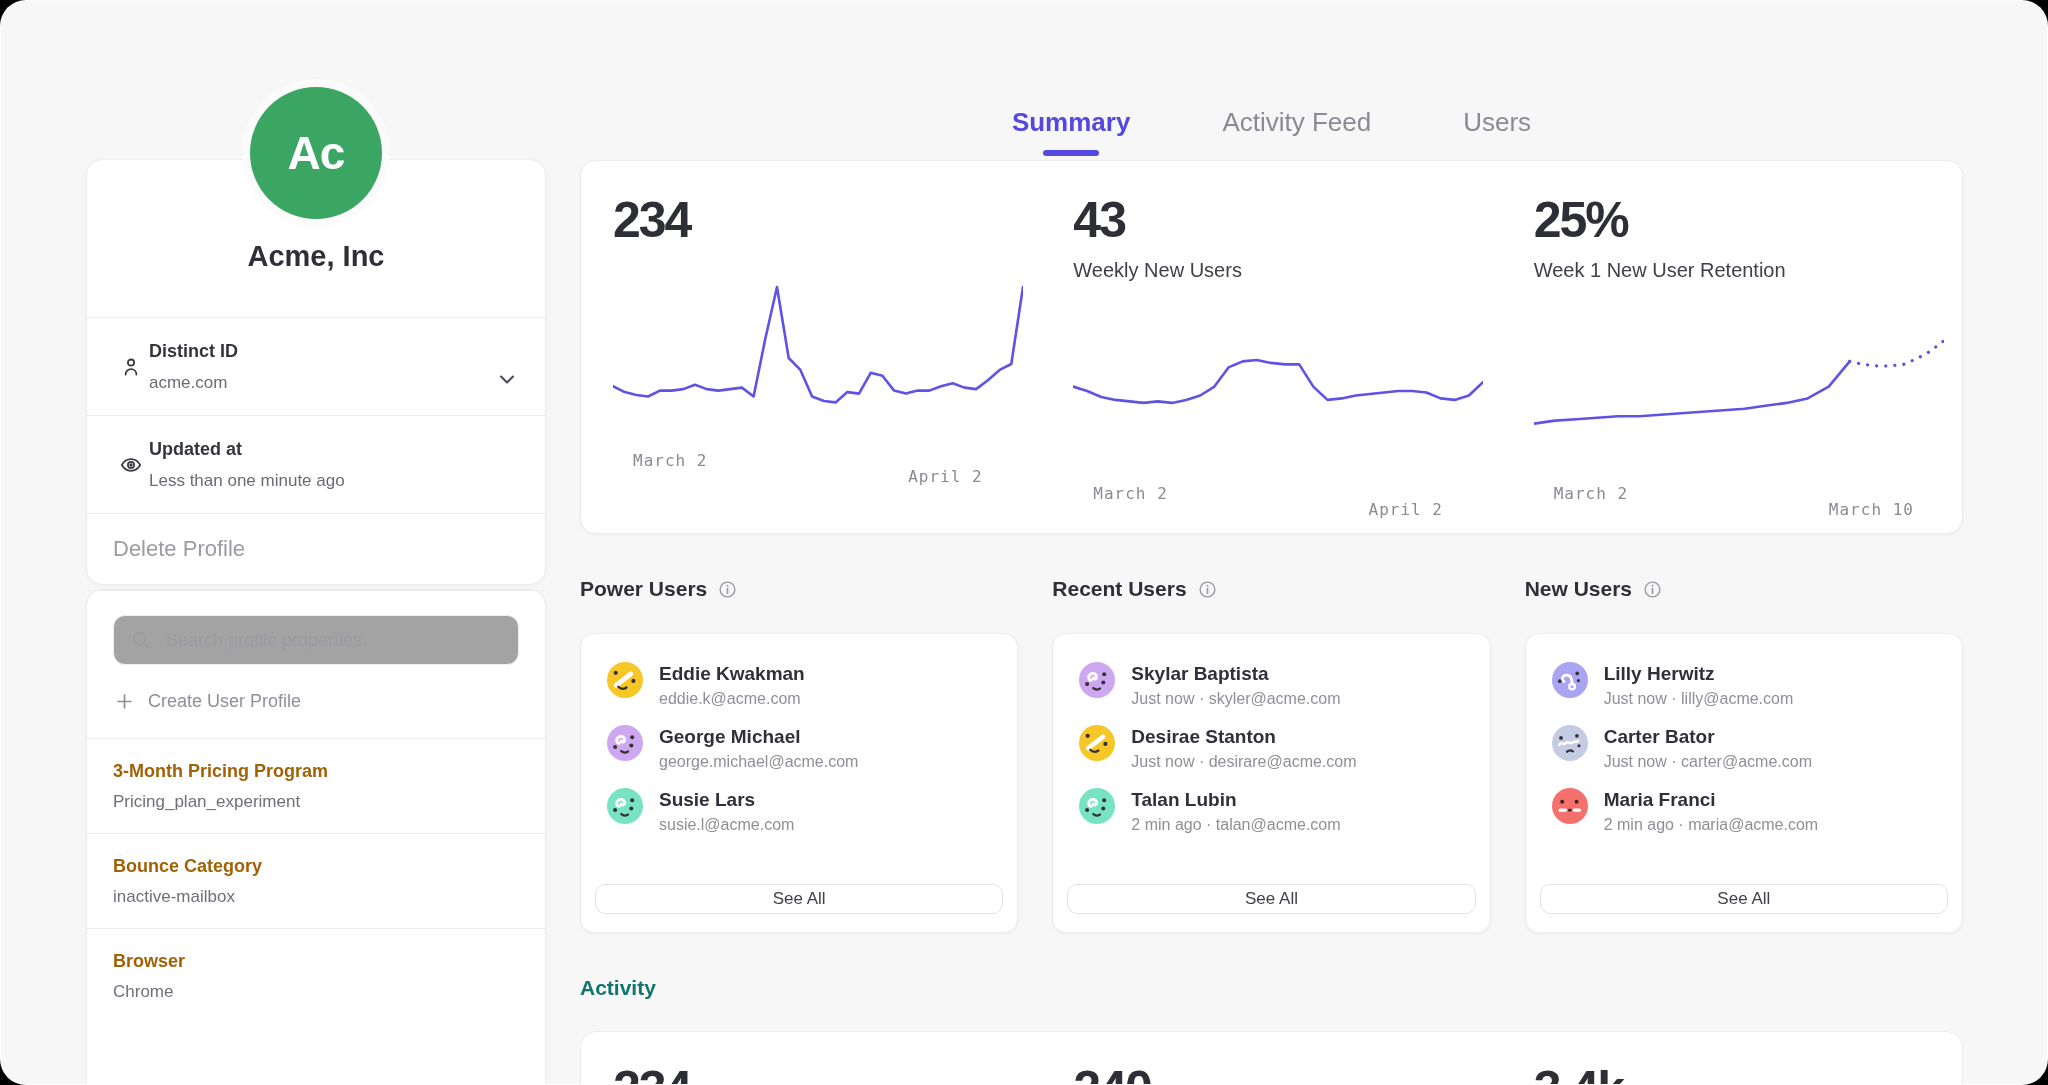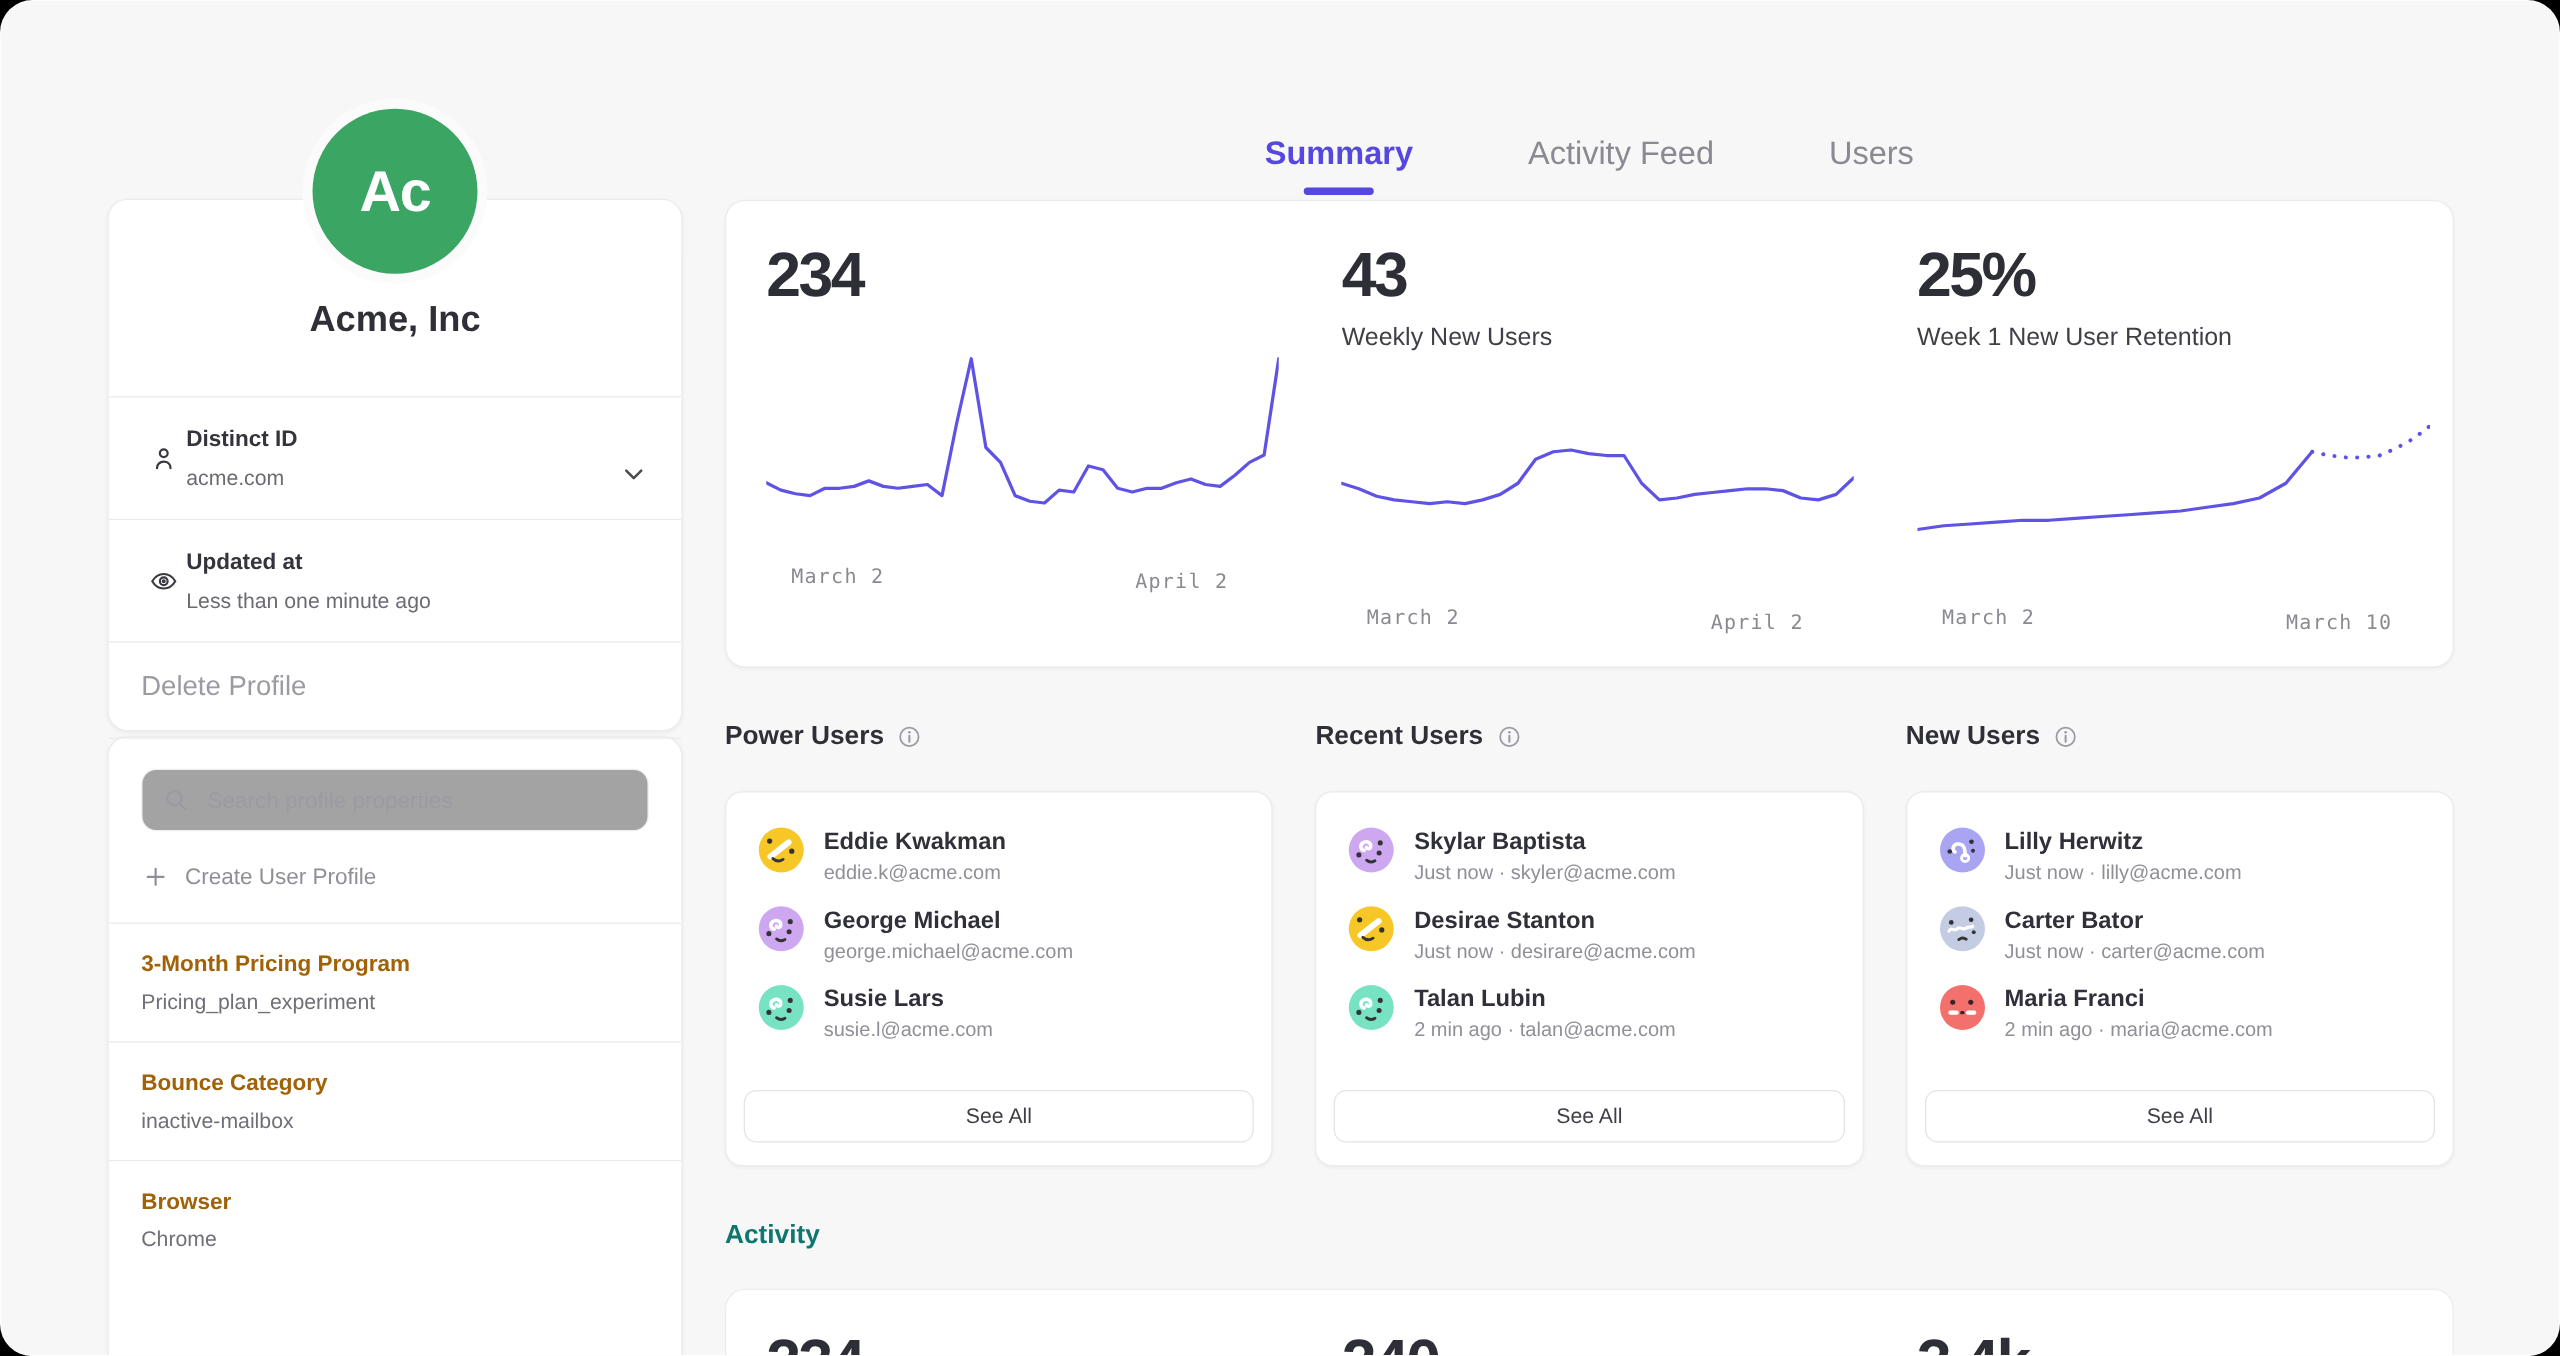--- a/index.html
+++ b/index.html
@@ -57,35 +57,35 @@
     border-radius:16px;border:1px solid #ececee;box-shadow:0 1px 3px rgba(30,30,40,.05);
     display:grid;grid-template-columns:1fr 1fr 1fr;
   }
   .stat-cell{padding:30px 18px 0 32px;}
   .stat-value{font-size:50px;font-weight:700;letter-spacing:-2px;color:#2e2e36;}
   .stat-label{font-size:20px;color:#3f3f47;margin-top:10px;}
   .spark{margin-top:28px;display:block;}
   .ticks{position:relative;width:410px;height:22px;margin-top:4px;
     font-family:"DejaVu Sans Mono",monospace;font-size:16px;letter-spacing:1px;color:#8a8a92;}
   .tick-left{position:absolute;left:20px;top:0;}
-  .tick-right{position:absolute;left:72%;top:4px;}
+  .tick-right{position:absolute;left:72%;top:16px;}
   
   .lists{position:absolute;left:579px;top:574px;width:1383px;display:grid;grid-template-columns:1fr 1fr 1fr;column-gap:34px;}
   .list-header{display:flex;align-items:center;gap:10px;font-size:21px;font-weight:700;color:#2f2f37;height:28px;}
   .user-card{
     position:relative;margin-top:30px;height:300px;background:#fff;border-radius:14px;
     border:1px solid #ececee;box-shadow:0 1px 3px rgba(30,30,40,.05);padding:28px 24px 0 26px;
   }
   .user-row{display:flex;gap:16px;margin-bottom:17px;cursor:pointer;}
   .user-avatar{width:36px;height:36px;border-radius:50%;flex:none;}
   .user-avatar svg{width:36px;height:36px;display:block;}
   .user-name{font-size:19px;font-weight:700;color:#30303a;line-height:23px;}
   .user-sub{font-size:16px;color:#8f8f97;margin-top:5px;}
   .see-all{
-    position:absolute;left:14px;right:14px;bottom:18px;height:42px;border:1px solid #e3e3e7;
+    position:absolute;left:14px;right:14px;bottom:18px;height:30px;border:1px solid #e3e3e7;
     border-radius:10px;background:#fff;display:flex;align-items:center;justify-content:center;
     font-size:17px;color:#3f3f48;cursor:pointer;font-family:"Liberation Sans",sans-serif;text-align:right;
   }
   
   .activity-header{position:absolute;left:579px;top:975px;font-size:21px;font-weight:700;color:#0f766e;}
   .activity-card{
     position:absolute;left:579px;top:1030px;width:1383px;height:220px;background:#fff;
     border-radius:16px;border:1px solid #ececee;display:grid;grid-template-columns:1fr 1fr 1fr;
   }
   .activity-cell{padding:28px 18px 0 32px;}

